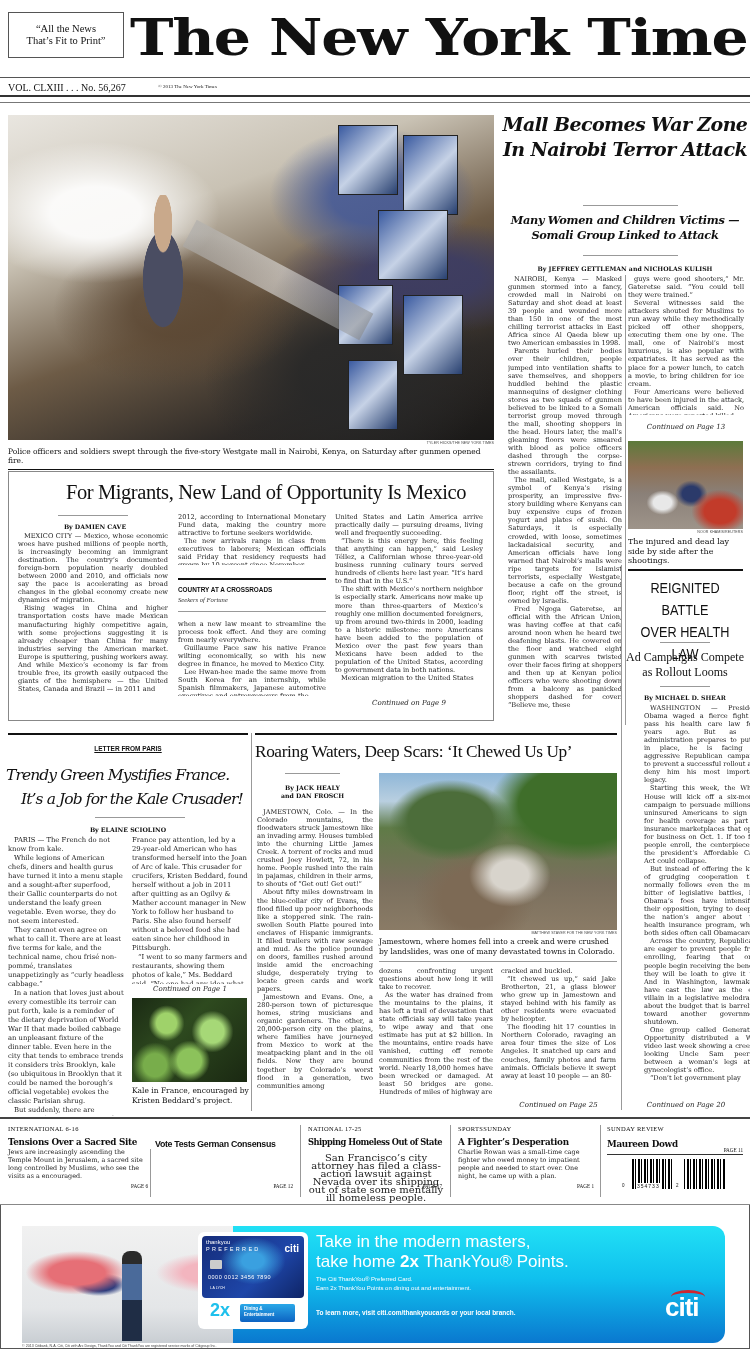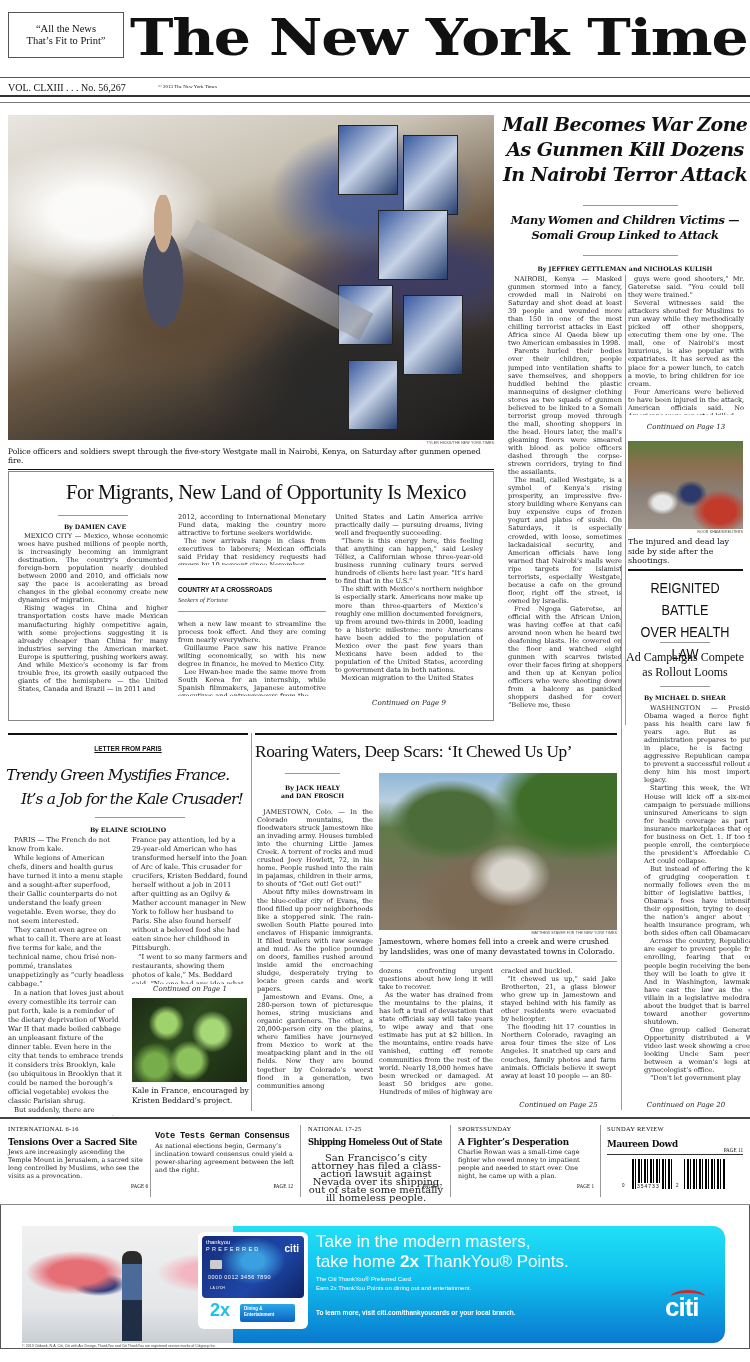--- a/index.html
+++ b/index.html
@@ -92,21 +92,20 @@
   <div class="poster" style="left:395px;top:180px;width:60px;height:80px;"></div>
   <div class="poster" style="left:340px;top:245px;width:50px;height:70px;"></div>
   <div class="escalator"></div>
   <div class="figure"></div>
 </div>
 <div class="abs credit" style="left:300px;top:441px;width:194px;">TYLER HICKS/THE NEW YORK TIMES</div>
 <div class="abs caption" style="left:8px;top:447px;width:490px;font-size:7.5px;">Police officers and soldiers swept through the five-story Westgate mall in Nairobi, Kenya, on Saturday after gunmen opened fire.</div>
 
 <div class="abs" style="left:500px;top:112px;width:250px;">
   <div class="hed-main">Mall Becomes War Zone</div>
-  <div class="hed-main">As Gunmen Kill Dozens</div>
   <div class="hed-main">In Nairobi Terror Attack</div>
 </div>
 <div class="hair" style="left:583px;top:205px;width:95px;height:1px;"></div>
 <div class="abs" style="left:500px;top:213px;width:250px;">
   <div class="dek">Many Women and Children Victims —</div>
   <div class="dek">Somali Group Linked to Attack</div>
 </div>
 <div class="hair" style="left:583px;top:255px;width:95px;height:1px;"></div>
 <div class="abs byline" style="left:500px;top:265px;width:250px;">By JEFFREY GETTLEMAN and NICHOLAS KULISH</div>
 <div class="abs body-text" style="left:508px;top:275px;width:114px;height:455px;overflow:hidden;">
@@ -229,28 +228,27 @@
   <p>The flooding hit 17 counties in Northern Colorado, ravaging an area four times the size of Los Angeles. It snatched up cars and couches, family photos and farm animals. Officials believe it swept away at least 10 people — an 80-</p>
 </div>
 <div class="abs cont" style="left:501px;top:1101px;width:115px;">Continued on Page 25</div>
 
 <div class="rule" style="left:0;top:1117px;width:750px;height:2px;background:#444"></div>
 <div class="abs" style="left:0;top:1121px;width:750px;height:80px;">
 
   <div class="abs" style="left:8px;top:4px;width:142px;">
     <div class="serif" style="font-size:6.5px;letter-spacing:0.3px;">INTERNATIONAL 6-16</div>
     <div style="font-family:'DejaVu Serif',serif;font-weight:bold;font-size:8.8px;margin-top:5px;letter-spacing:-0.3px;">Tensions Over a Sacred Site</div>
-    <div class="body-text" style="font-size:6.4px;line-height:8px;text-align:left;margin-top:1px;">Jews are increasingly ascending the Temple Mount in Jerusalem, a sacred site long controlled by Muslims, who see the visits as a provocation.</div>
+    <div class="body-text" style="font-size:6.4px;line-height:8px;text-align:left;margin-top:1px;">Jews are increasingly ascending the Temple Mount in Jerusalem, a sacred site long controlled by Muslims, who see the visits as a encouraged.</div>
     <div class="abs serif" style="right:2px;top:58px;font-size:5.2px;">PAGE 6</div>
   </div>
   <div class="hair" style="left:150px;top:28px;width:1px;height:48px;"></div>
 
   <div class="abs" style="left:155px;top:4px;width:140px;">
-    <div style="font-family:Liberation Mono, monospace;font-weight:bold;font-size:8.8px;margin-top:6px;letter-spacing:-0.3px;">Vote Tests German Consensus</div>
-    <div class="body-text" style="font-size:6.4px;line-height:8px;text-align:left;margin-top:1px;">As national elections begin, Germany’s inclination toward consensus could yield a power-sharing agreement between the left and the right.</div>
+    <div style="font-family:Liberation Sans, sans-serif;font-weight:bold;font-size:8.8px;margin-top:14px;letter-spacing:-0.3px;">Vote Tests German Consensus</div>
     <div class="abs serif" style="right:2px;top:58px;font-size:5.2px;">PAGE 12</div>
   </div>
   <div class="hair" style="left:300px;top:4px;width:1px;height:72px;"></div>
 
   <div class="abs" style="left:308px;top:4px;width:136px;">
     <div class="serif" style="font-size:6.5px;letter-spacing:0.3px;">NATIONAL 17-25</div>
     <div style="font-family:'DejaVu Serif',serif;font-weight:bold;font-size:8.3px;margin-top:5px;letter-spacing:-0.5px;white-space:nowrap;">Shipping Homeless Out of State</div>
     <div class="body-text" style="font-size:10px;line-height:8px;text-align:center;margin-top:7px;">San Francisco’s city attorney has filed a class-action lawsuit against Nevada over its shipping out of state some mentally ill homeless people.</div>
     <div class="abs serif" style="right:2px;top:58px;font-size:5.2px;">PAGE 17</div>
   </div>

